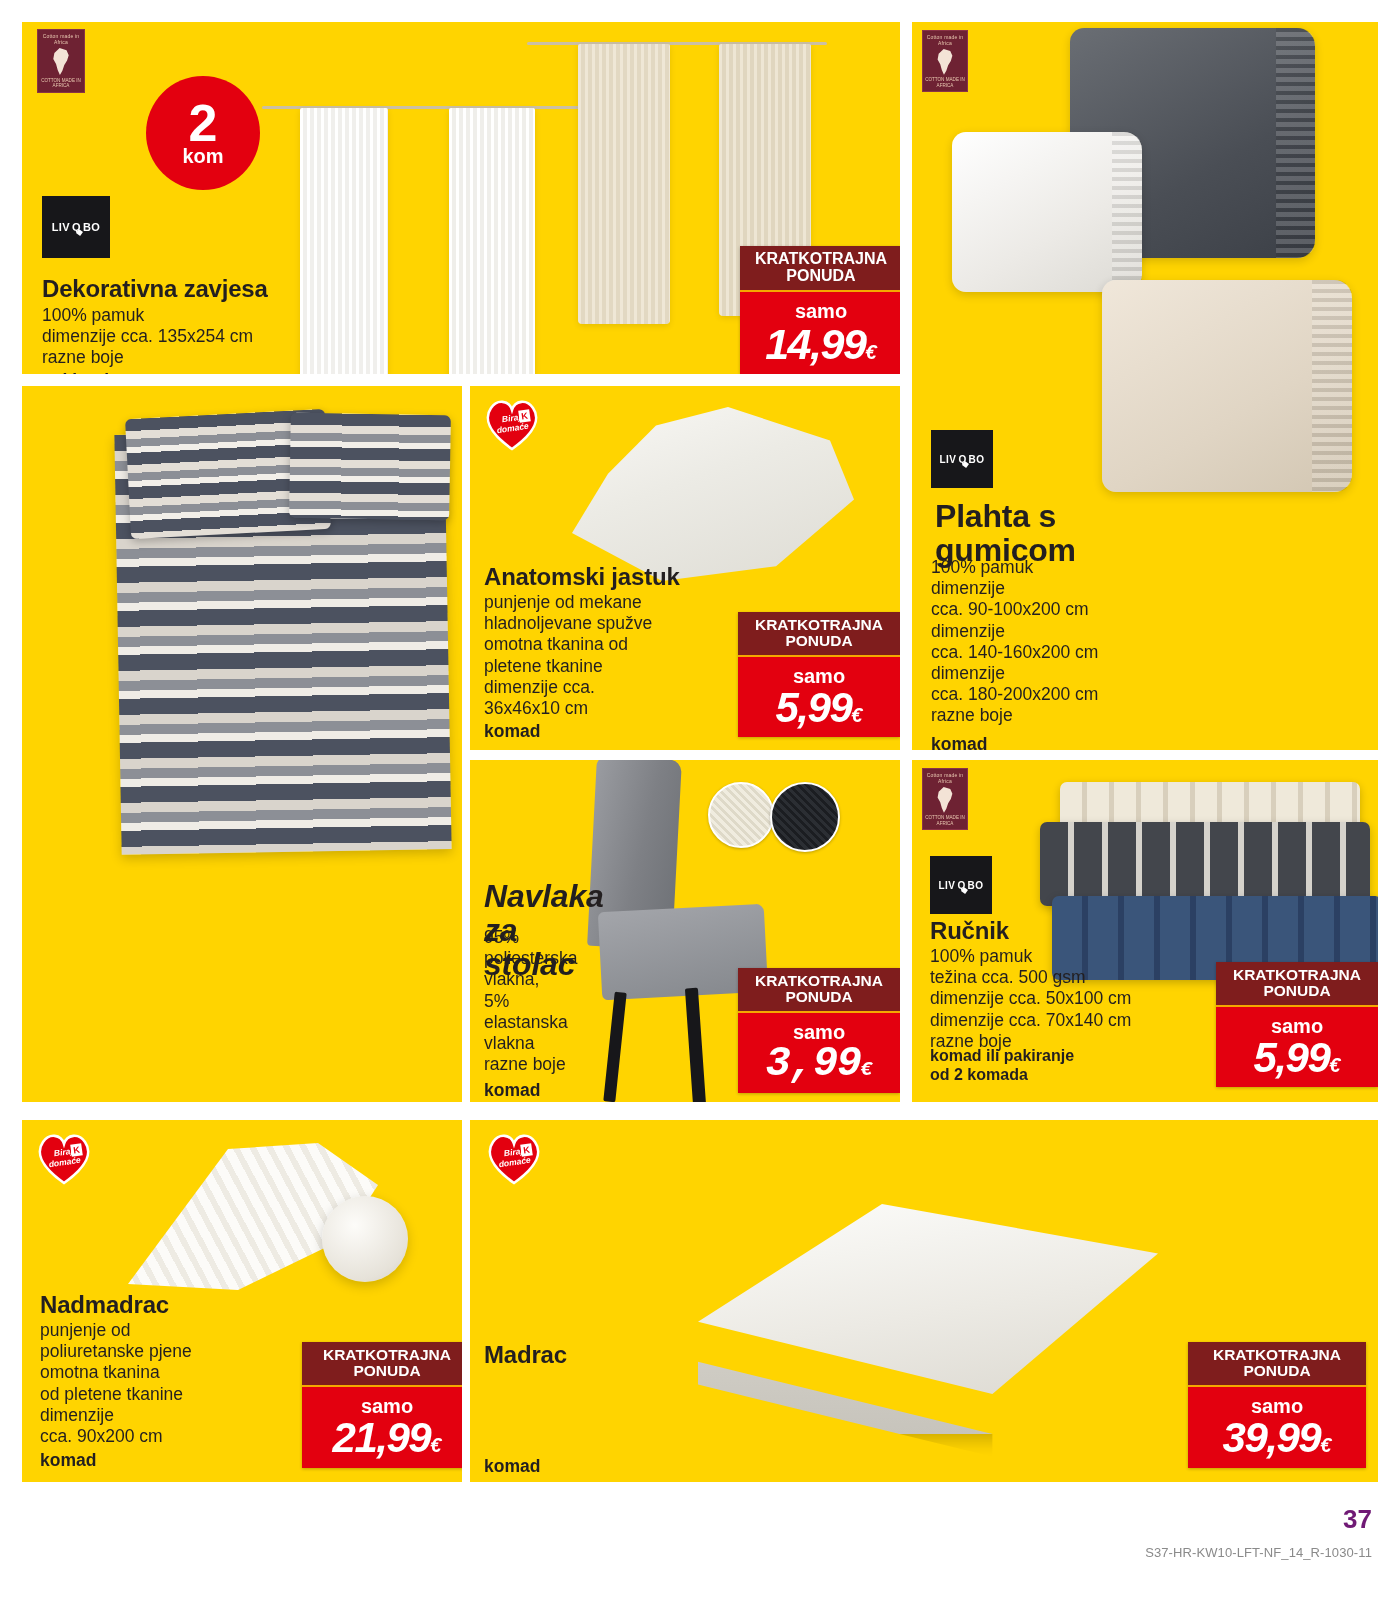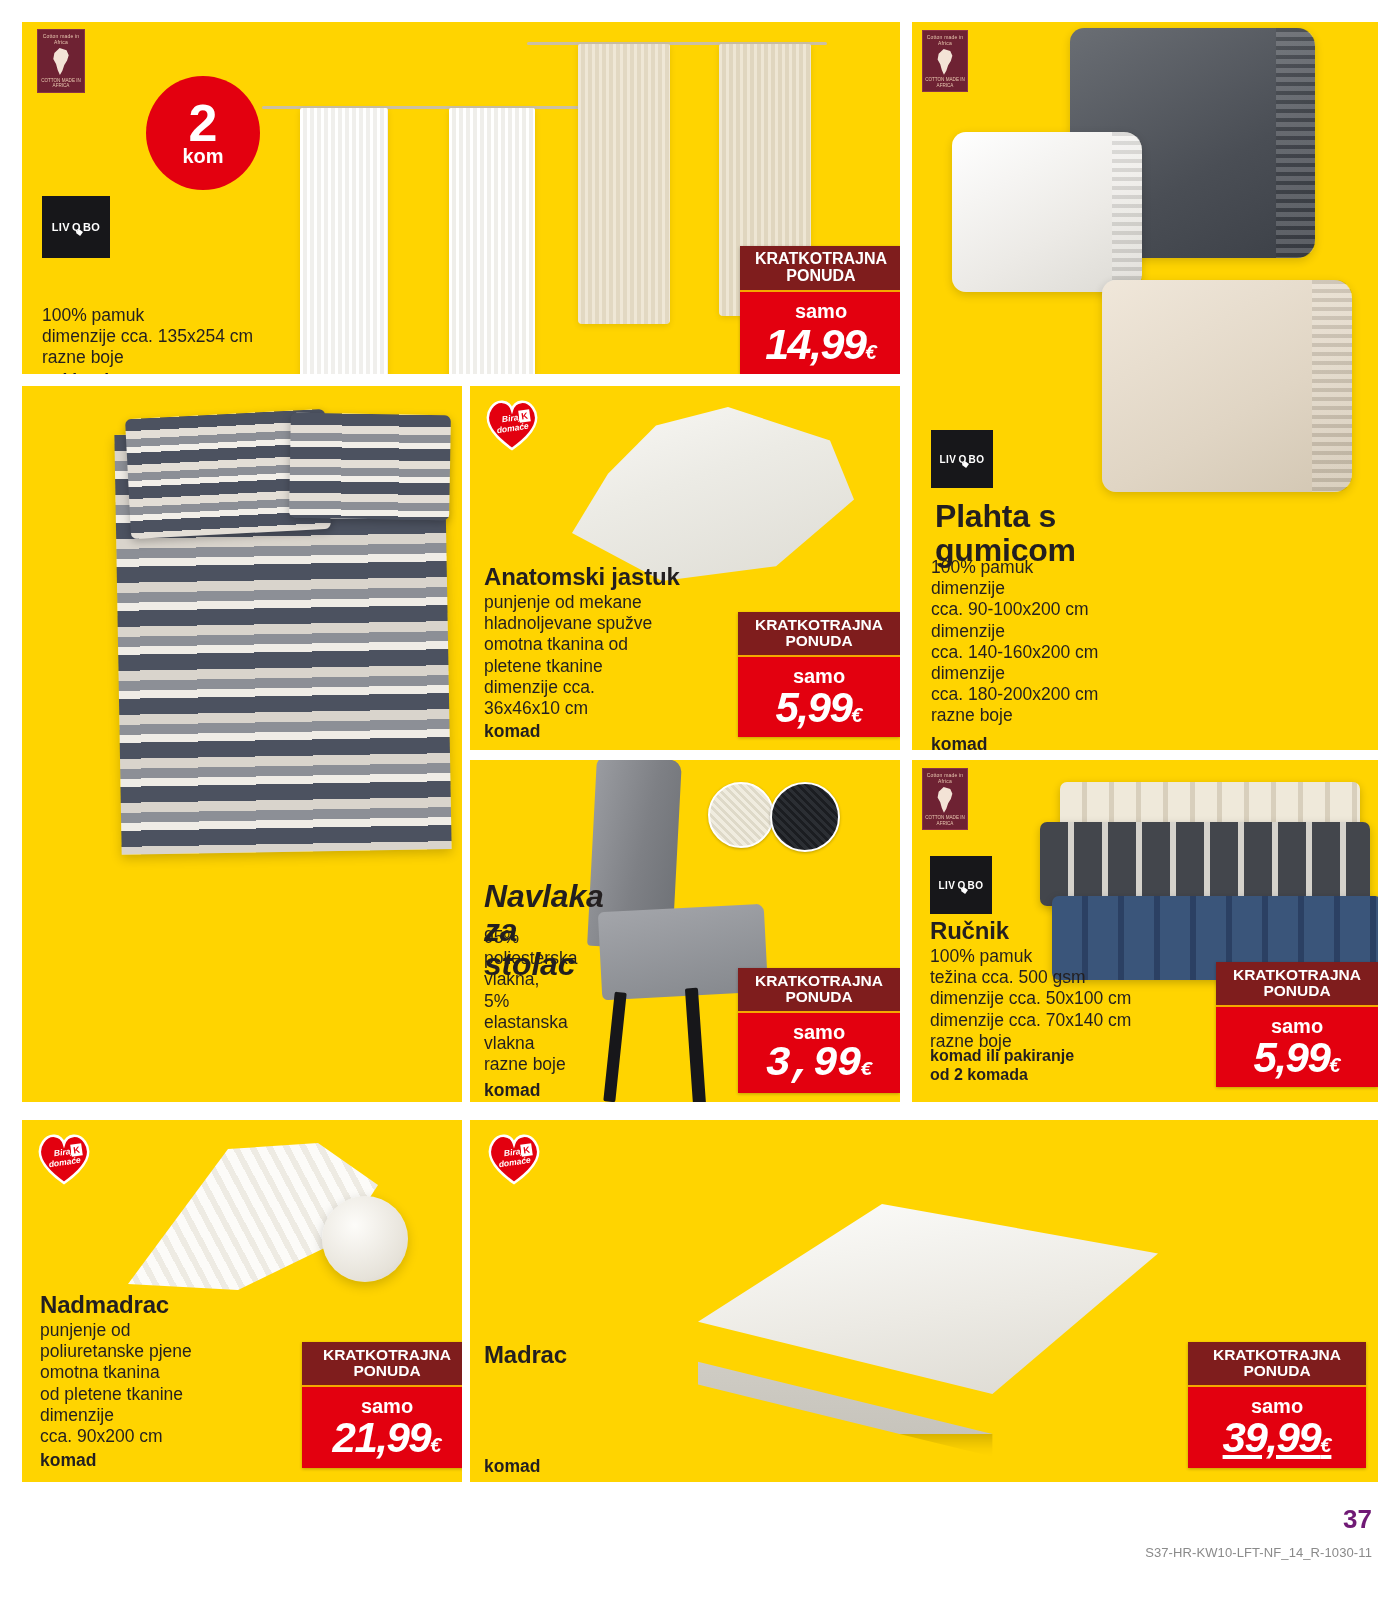--- a/index.html
+++ b/index.html
@@ -289,20 +289,21 @@
 
   <div class="kom-circle" style="left:124px;top:54px;width:114px;height:114px;">
     <div class="num" style="font-size:52px;">2</div>
     <div class="lbl" style="font-size:20px;">kom</div>
   </div>
 
   <div class="brand" style="position:absolute;left:20px;top:174px;width:68px;height:62px;font-size:11px;">
     <span>LIV<span class="bq">Q</span>BO</span>
   </div>
 
+  <div class="ptitle" style="position:absolute;left:20px;top:254px;width:420px;font-size:24px;">Dekorativna zavjesa</div>
   <div class="pdesc" style="position:absolute;left:20px;top:283px;width:420px;font-size:17.5px;">100% pamuk
 dimenzije cca. 135x254 cm
 razne boje</div>
   <div class="unit" style="position:absolute;left:20px;top:348px;font-size:17.5px;">pakiranje</div>
 
   <div class="badge" style="left:718px;top:224px;width:162px;height:128px;">
     <div class="bhead" style="font-size:16px;white-space:pre-line;">KRATKOTRAJNA
 PONUDA</div>
     <div class="bsub" style="font-size:20px;margin-top:9px;">samo</div>
     <div class="bprice" style="font-size:43px;margin-top:4px;">
@@ -521,20 +522,20 @@
     <div class="kbox">K</div>
   </div>
 
   <div class="ptitle" style="position:absolute;left:14px;top:222px;width:300px;font-size:24px;">Madrac</div>
   <div class="unit" style="position:absolute;left:14px;top:336px;font-size:17.5px;">komad</div>
 
   <div class="badge" style="left:718px;top:222px;width:178px;height:126px;">
     <div class="bhead" style="font-size:15.5px;white-space:pre-line;">KRATKOTRAJNA
 PONUDA</div>
     <div class="bsub" style="font-size:20px;margin-top:9px;">samo</div>
-    <div class="bprice" style="font-size:42px;margin-top:3px;text-decoration:underline;">
+    <div class="bprice" style="font-size:42px;margin-top:3px;">
       <span>39,99</span><span class="cur">€</span>
     </div>
   </div>
 </div>
 
 <div class="pagenum">37</div>
 <div class="fcode">S37-HR-KW10-LFT-NF_14_R-1030-11</div>
 
 </body></html>

